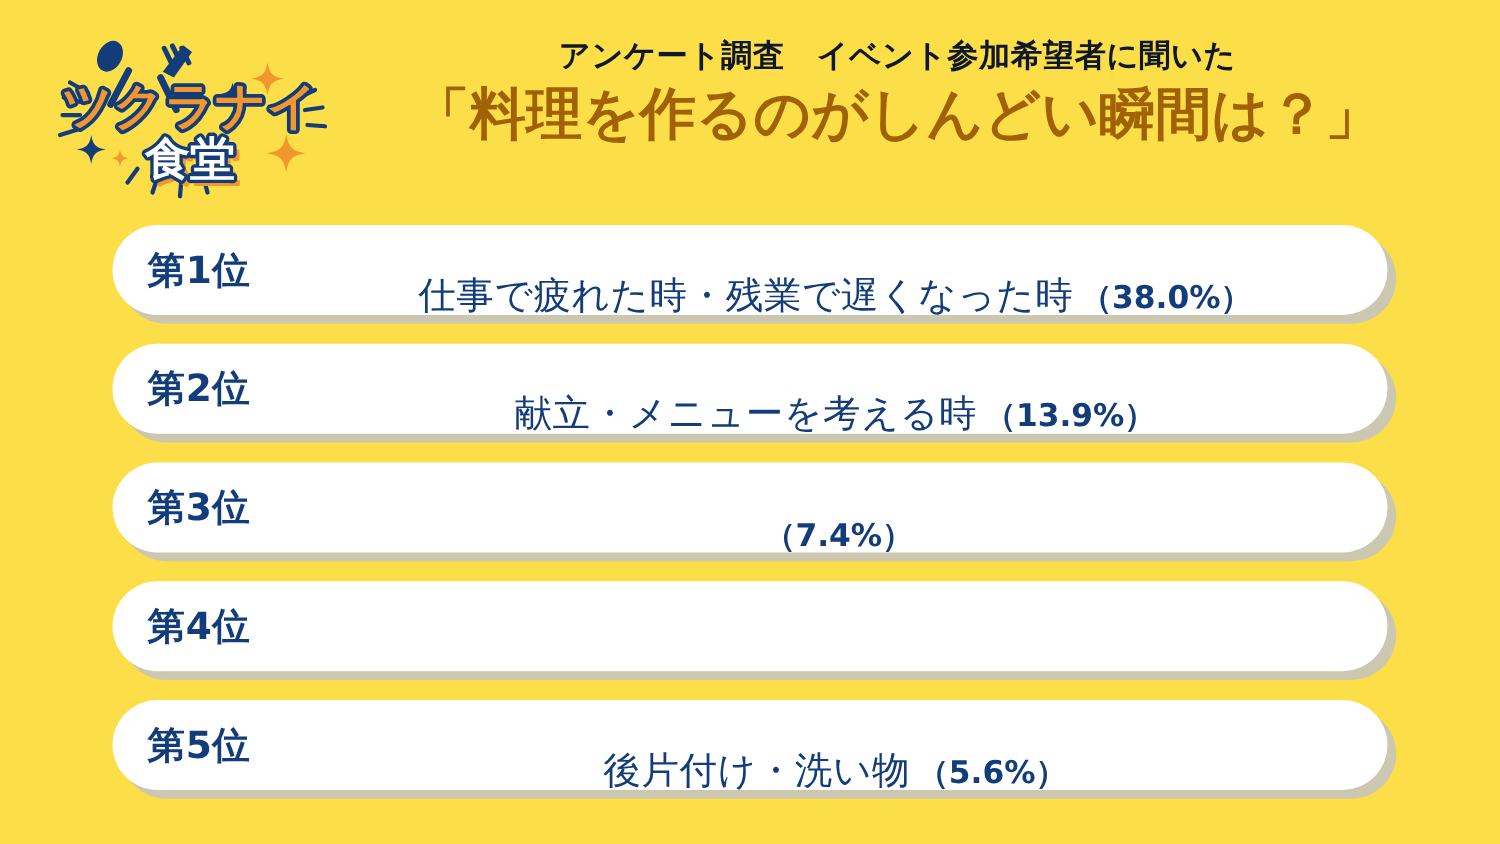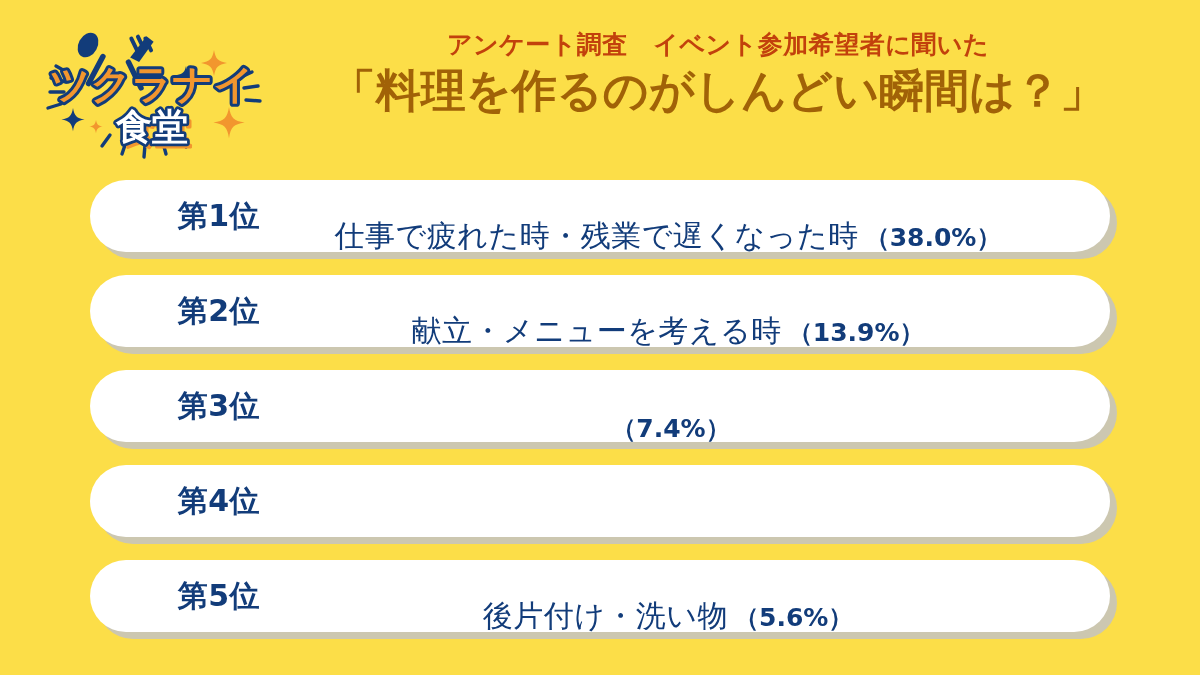--- a/index.html
+++ b/index.html
@@ -37,21 +37,21 @@
   #header-block {
     position: absolute;
     left: 268px;
     top: 30px;
     width: 900px;
     text-align: center;
   }
   #header-subtitle {
     font-size: 25px;
     font-weight: 700;
-    color: #c2410c;
+    color: #0f172a;
     letter-spacing: 0.5px;
     line-height: 1.2;
     white-space: nowrap;
     margin: 0 0 4px 0;
   }
   #header-title {
     font-size: 45px;
     font-weight: 700;
     color: #a16207;
     letter-spacing: 0px;
@@ -79,21 +79,20 @@
     position: relative;
     width: 1020px;
     height: 72px;
     background: #FFFFFF;
     border-radius: 36px;
     box-shadow: 7px 7px 0 0 rgba(195,195,195,0.85);
     display: flex;
     align-items: center;
     box-sizing: border-box;
     padding: 0 28px 0 0;
-    text-align: right;
   }
   .rank-label {
     flex: 0 0 auto;
     width: 170px;
     padding-left: 28px;
     box-sizing: border-box;
     font-size: 30px;
     font-weight: 700;
     color: #123C7A;
     letter-spacing: 0.5px;

